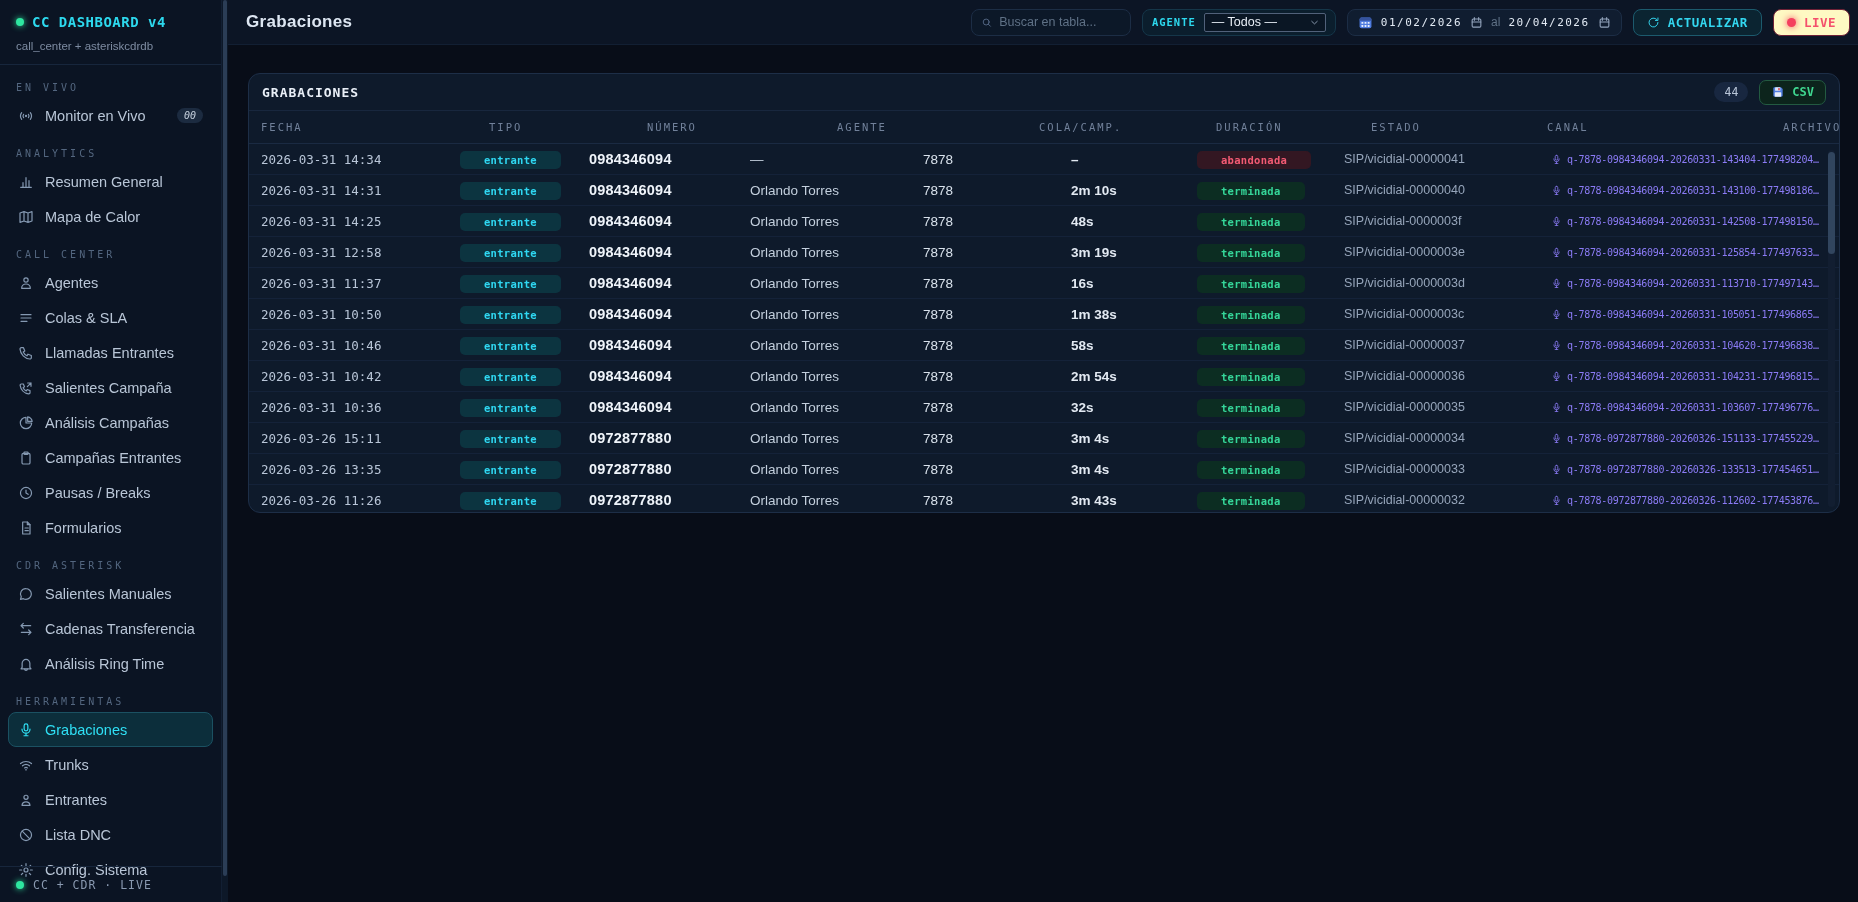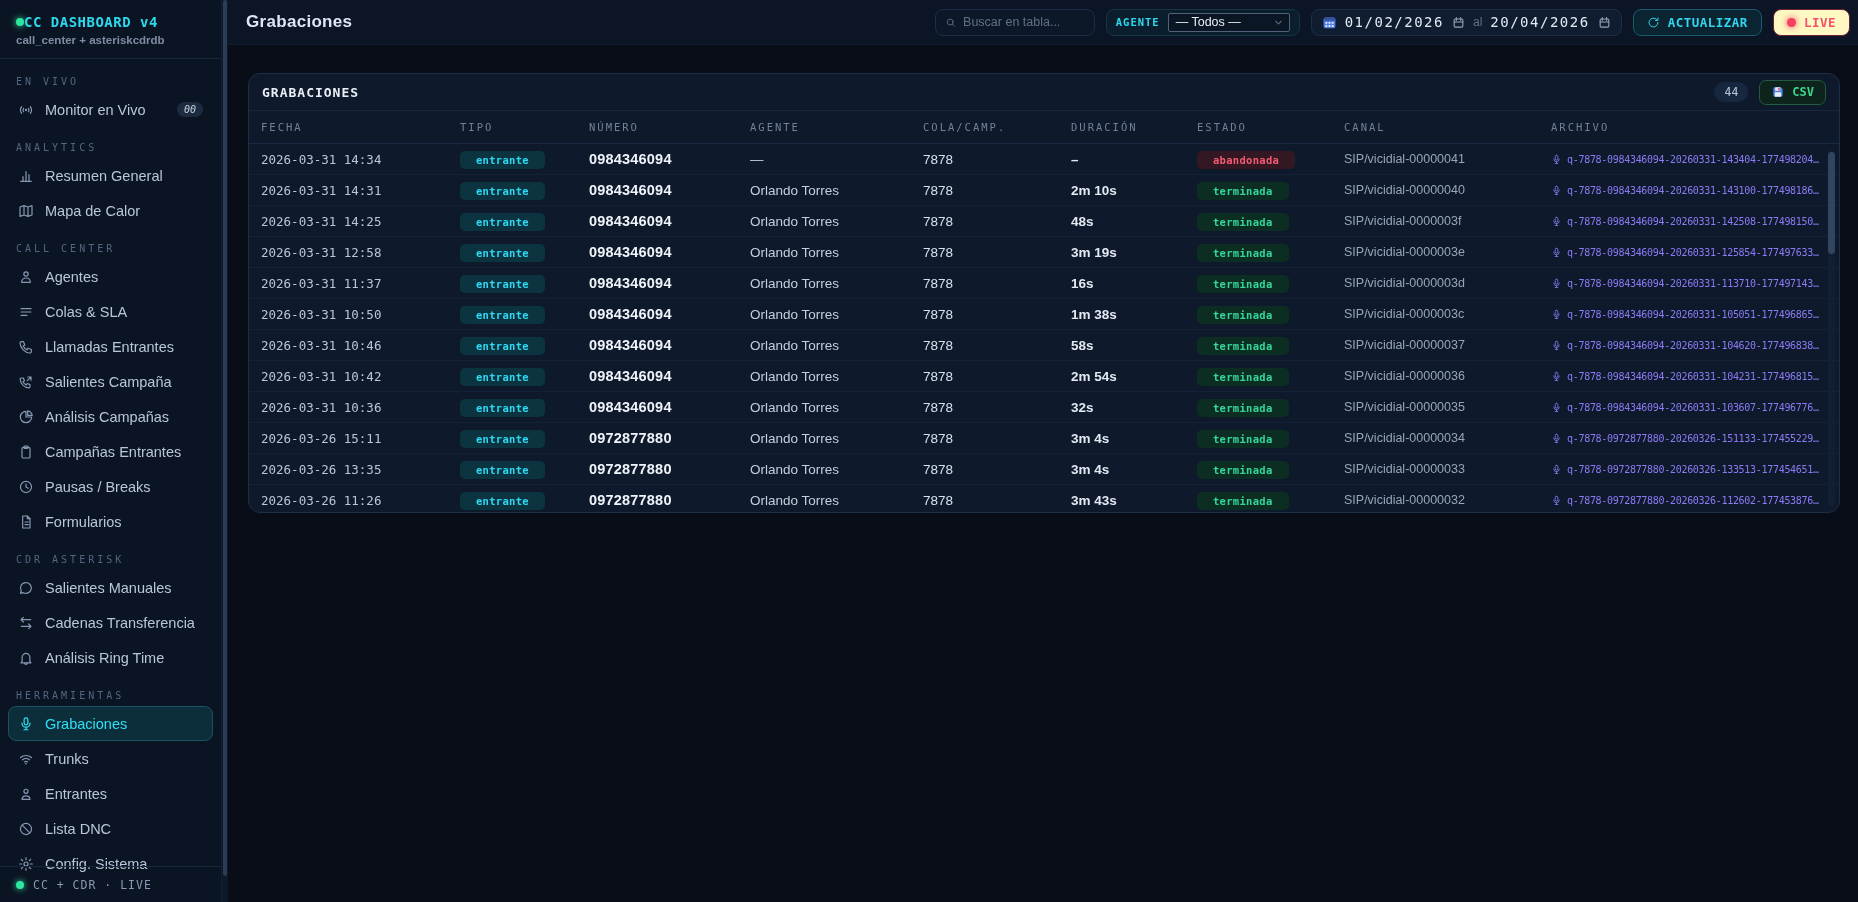--- a/index.html
+++ b/index.html
@@ -4,24 +4,24 @@
 <style>
   * { margin:0; padding:0; box-sizing:border-box; }
   html,body { width:1858px; height:902px; overflow:hidden; background:#080d18;
     font-family:"Liberation Sans", sans-serif; }
   .mono { font-family:"DejaVu Sans Mono", monospace; }
 
   
   #sidebar { position:absolute; left:0; top:0; width:222px; height:902px;
     background:#0b1423; border-right:1px solid #121f33; }
   .brand-wrap { padding:14px 16px 12px; border-bottom:1px solid #17263c; }
-  .brand-row { display:flex; align-items:center; gap:0; }
+  .brand-row { display:flex; align-items:center; gap:8px; }
   .dot { width:8px; height:8px; border-radius:50%; background:#2ee6a0; box-shadow:0 0 6px #2ee6a0; flex:none; }
   .brand { font-family:"DejaVu Sans Mono", monospace; font-weight:bold; font-size:14px; color:#2dd9ee; letter-spacing:.5px; white-space:nowrap; }
-  .brand-sub { margin-top:4px; font-size:11.5px; color:#7e8ca2;font-weight:bold; }
+  .brand-sub { margin-top:10px; font-size:11.5px; color:#7e8ca2; }
   #nav { padding:2px 8px 0; }
   .sec-title { font-family:"DejaVu Sans Mono", monospace; font-size:10px; color:#53667f;
     letter-spacing:3px; margin:15px 8px 5px; }
   .nav-item { display:flex; align-items:center; gap:11px; height:35px; padding:0 9px;
     border-radius:8px; color:#b9c6d7; cursor:pointer; border:1px solid transparent; }
   .nav-item .icon { width:16px; height:16px; color:#8599b2; flex:none; }
   .nav-item .icon svg { width:16px; height:16px; display:block; }
   .nav-label { font-size:14.5px; white-space:nowrap; }
   .nav-item.active { background:#0c2e3b; border-color:#1b5162; color:#2fe0f5; }
   .nav-item.active .icon { color:#2fe0f5; }
@@ -49,21 +49,21 @@
   #agent-group { background:#0b1e2d; border:1px solid #153649; padding:0 9px; gap:8px; }
   .ctl-label { font-family:"DejaVu Sans Mono", monospace; font-size:10.5px; font-weight:bold;
     color:#2dd9ee; letter-spacing:1px; }
   #agent-select { display:flex; align-items:center; justify-content:space-between;
     width:122px; height:19px; border:1px solid #51617a; background:#0a1624; color:#e8eef6;
     font-size:12.5px; padding:0 5px 0 7px; cursor:pointer; border-radius:2px; }
   #agent-select .icon { width:11px; height:11px; color:#9fb0c6; }
   #date-group { background:#101d30; border:1px solid #1c2d45; padding:0 10px; gap:8px; }
   .cal-ico { width:15px; height:15px; }
   .cal-ico svg { width:15px; height:15px; display:block; }
-  .date-val { font-family:"DejaVu Sans Mono", monospace; font-size:14px; color:#e2eaf4;
+  .date-val { font-family:"DejaVu Sans Mono", monospace; font-size:11px; color:#e2eaf4;
     letter-spacing:1.5px; cursor:text; }
   .picker-ico { width:13px; height:13px; color:#94a5bd; cursor:pointer; }
   .picker-ico svg { width:13px; height:13px; display:block; }
   .date-sep { font-size:12px; color:#5f7186; }
   .btn { font-family:"DejaVu Sans Mono", monospace; font-weight:bold; font-size:12.5px;
     letter-spacing:.5px; gap:8px; padding:0 13px; cursor:pointer; }
   #btn-refresh { background:#0b2431; border:1px solid #1c5a6d; color:#33d6ef; }
   #btn-refresh .icon { width:13px; height:13px; }
   #btn-live { background:#fef9c3; border:1px solid #6e2136; color:#f4506c; }
   .live-dot { width:9px; height:9px; border-radius:50%; background:#f43f5e; box-shadow:0 0 7px #f43f5e; }
@@ -80,27 +80,27 @@
     font-family:"DejaVu Sans Mono", monospace; font-size:11.5px; }
   #btn-csv { display:flex; align-items:center; gap:7px; margin-left:11px; height:25px;
     padding:0 11px; background:#0c241c; border:1px solid #235a41; border-radius:7px;
     color:#3fd68f; font-family:"DejaVu Sans Mono", monospace; font-weight:bold; font-size:12px;
     cursor:pointer; }
   #btn-csv .icon { width:14px; height:14px; }
   #btn-csv .icon svg { width:14px; height:14px; display:block; }
 
   .trow { display:grid; grid-template-columns:199px 129px 161px 173px 148px 126px 147px 207px 1fr;
     align-items:center; padding-left:12px; padding-right:18px; }
-  #thead { height:33px; border-bottom:1px solid #1a2a42; }
+  #thead { height:33px; border-bottom:1px solid #1a2a42;gap:29px; }
   #thead .th { font-family:"DejaVu Sans Mono", monospace; font-size:10.5px; color:#71819a;
     letter-spacing:2px; white-space:nowrap; }
   .row { height:31px; border-bottom:1px solid #142239; }
   .c-fecha { font-family:"DejaVu Sans Mono", monospace; font-size:12.5px; color:#b9c6d8; white-space:nowrap; }
   .badge { display:inline-block; font-family:"DejaVu Sans Mono", monospace; font-weight:bold;
-    font-size:10.5px; padding:3px 16px; border-radius:5px; letter-spacing:.3px; }
+    font-size:10.5px; padding:3px 24px; border-radius:5px; letter-spacing:.3px; }
   .tipo-entrante { background:#0c3440; color:#2fd8f2; }
   .c-numero { font-size:14.5px; font-weight:bold; color:#eff4fa; letter-spacing:.2px; }
   .c-agente { font-size:13.5px; color:#c3cfdd; }
   .c-cola { font-size:13.5px; color:#d9e2ec; }
   .c-dur { font-size:13.5px; font-weight:bold; color:#e2e9f2; }
   .estado-terminada { background:#0c2d22; color:#35d699; }
   .estado-abandonada { background:#331722; color:#f25a73; }
   .c-canal { font-size:12.5px; color:#96a5ba; white-space:nowrap; }
   .c-archivo { display:flex; align-items:center; gap:5px; min-width:0; color:#8b7bf5; cursor:pointer; }
   .c-archivo .icon { width:11px; height:11px; flex:none; }

